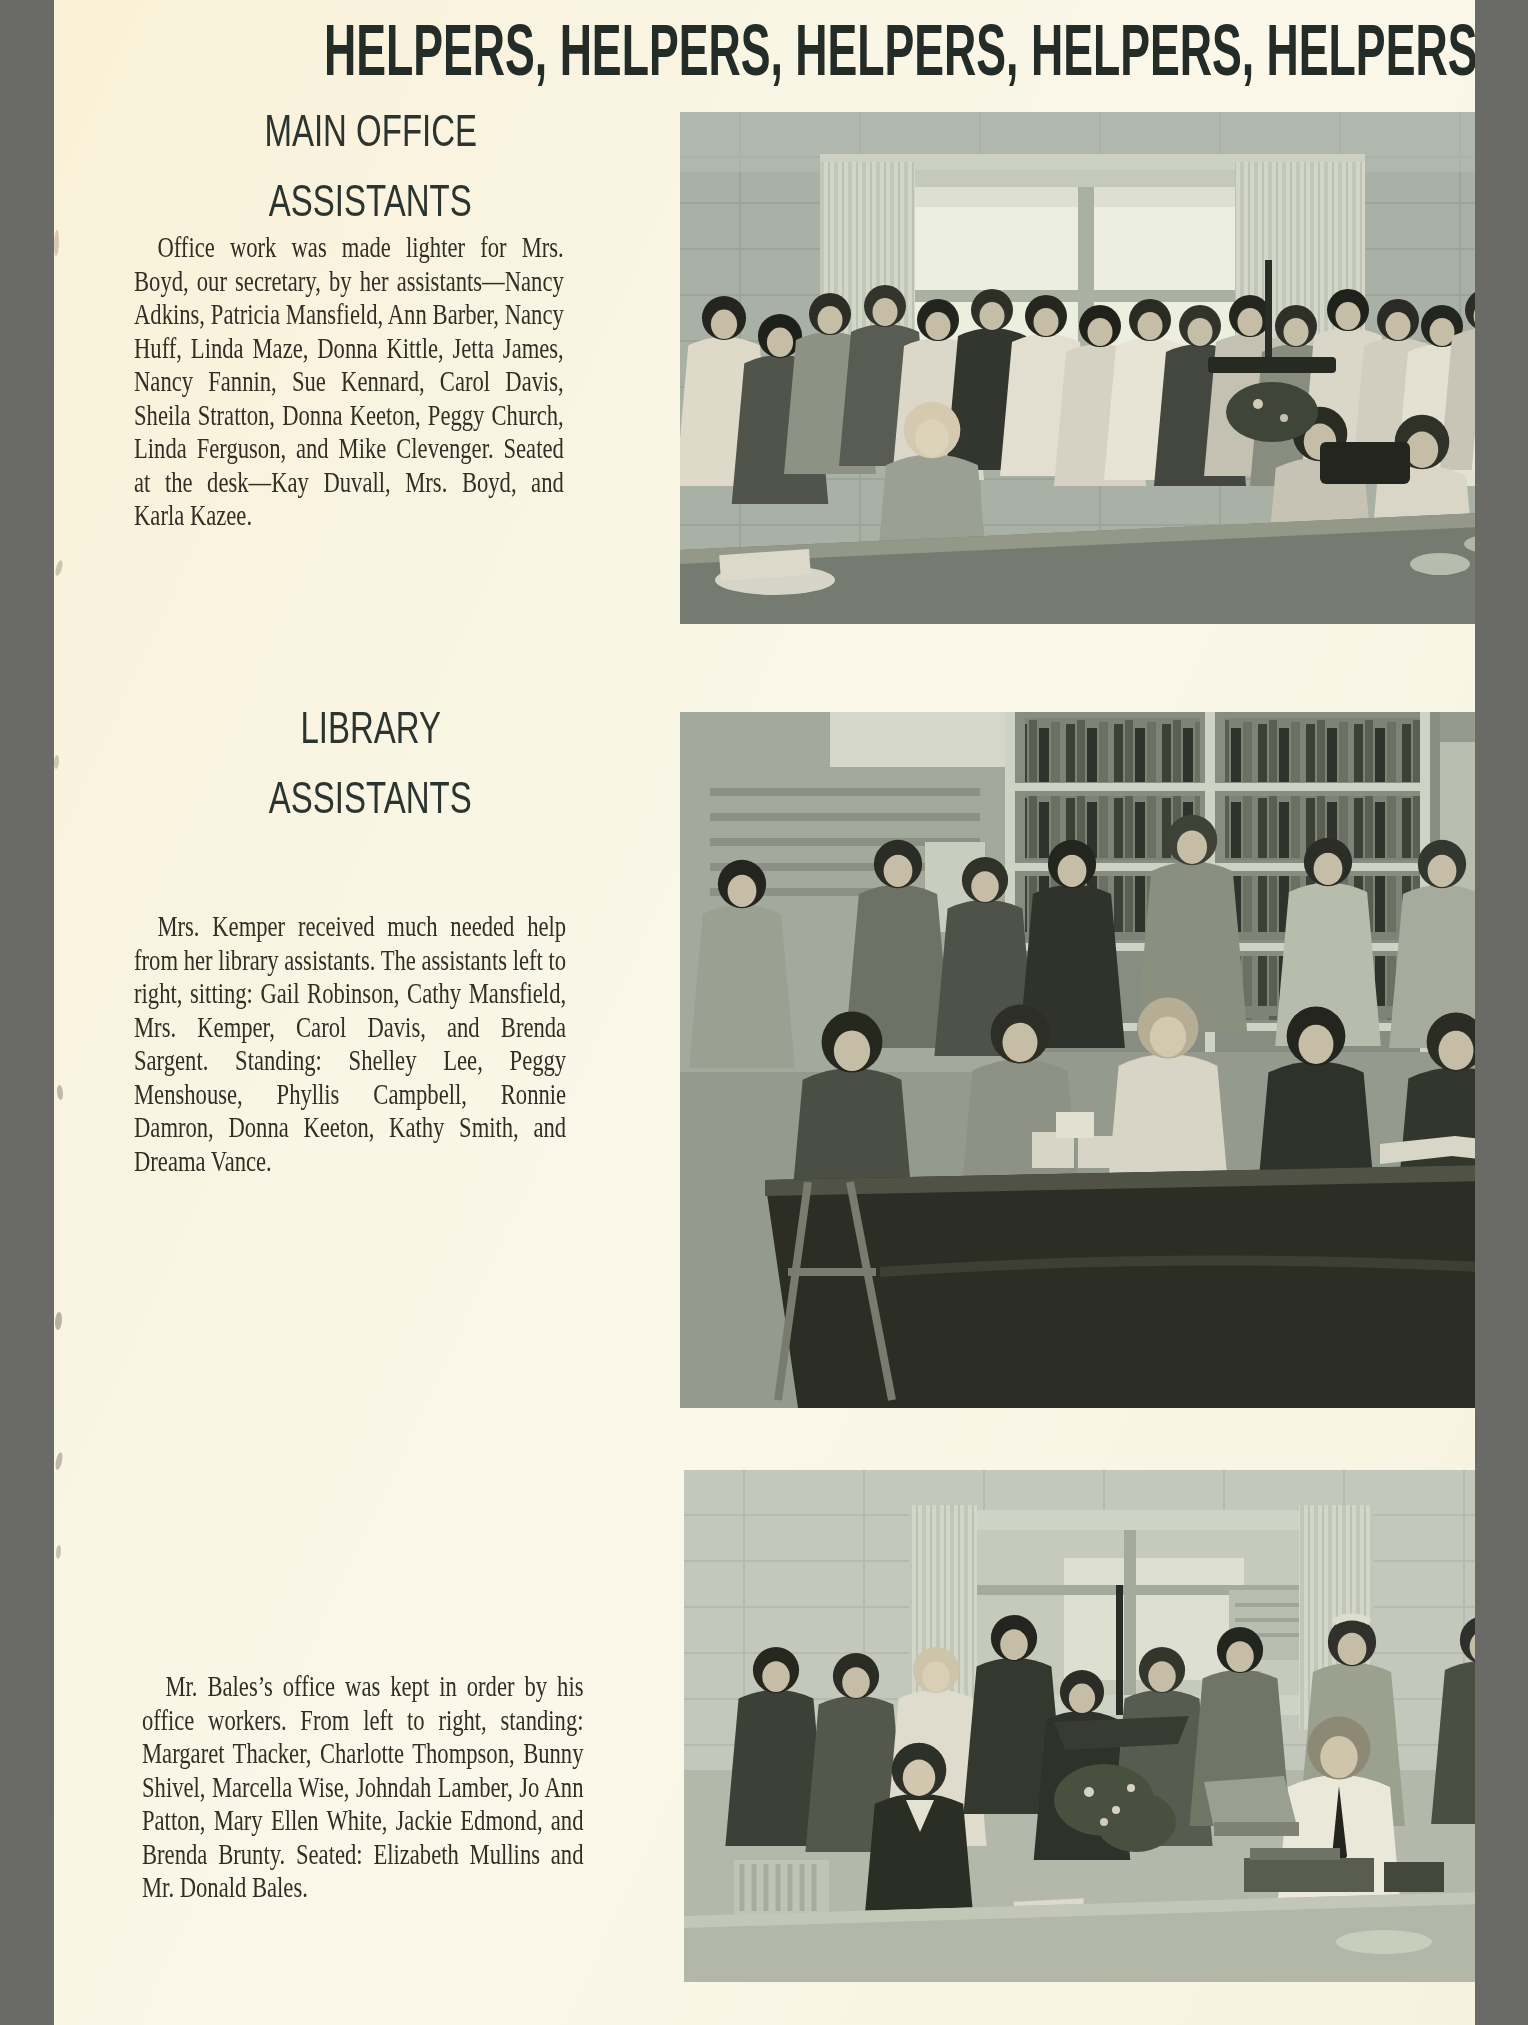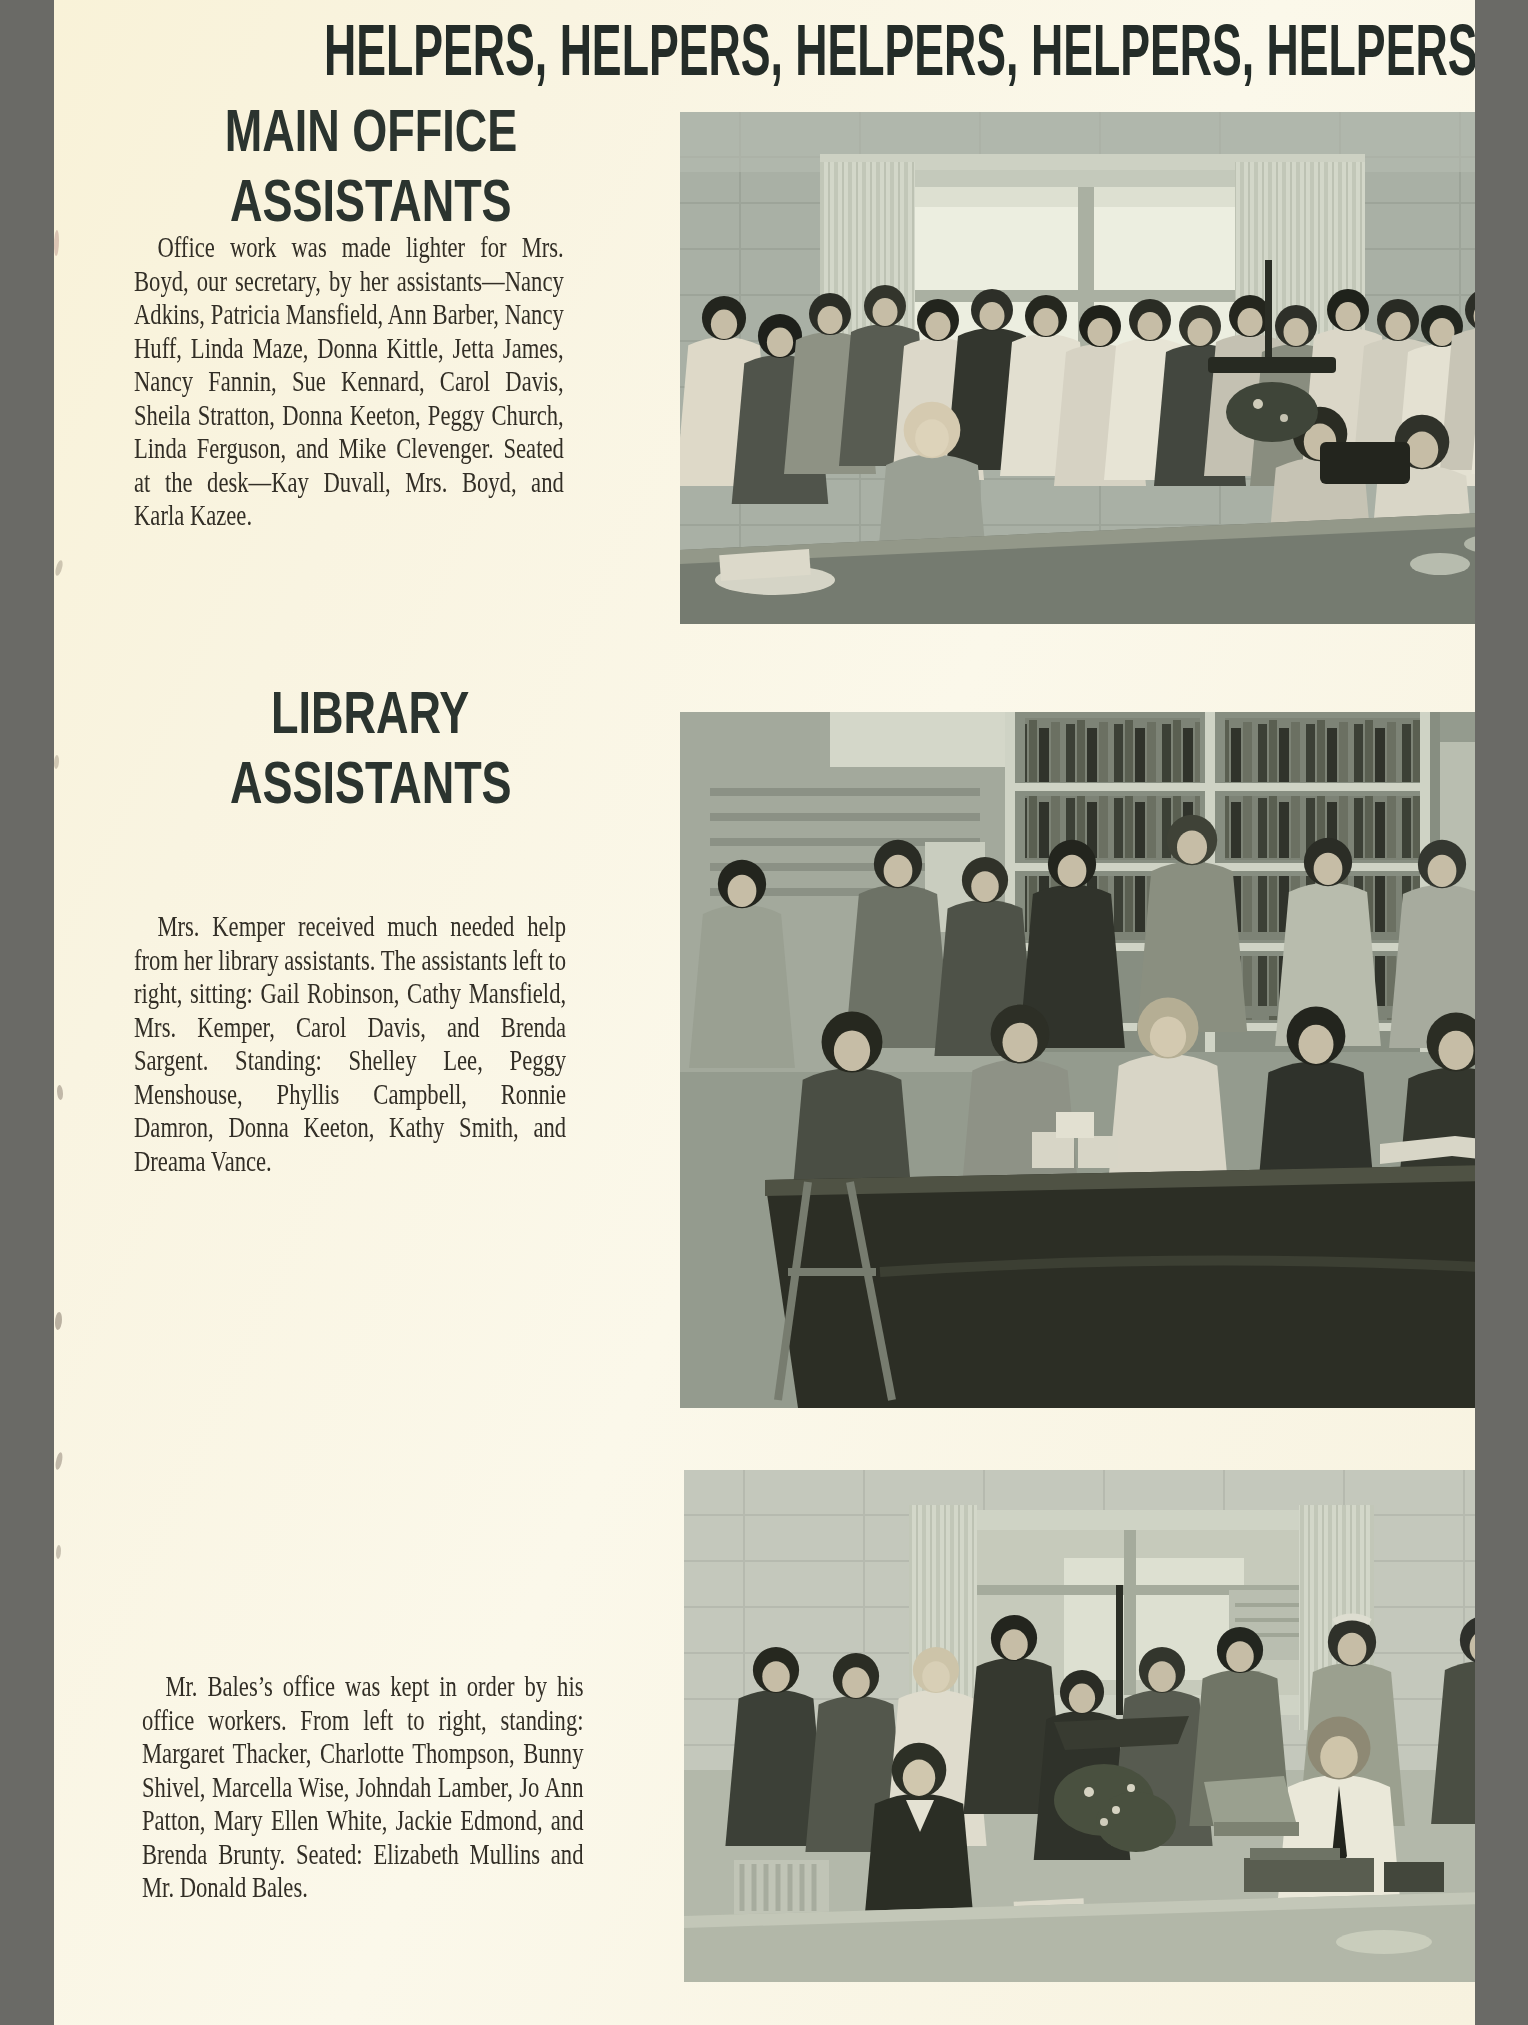--- a/index.html
+++ b/index.html
@@ -17,28 +17,28 @@
     text-align:center;line-height:84px;
     font-family:"Liberation Sans", sans-serif;
     font-weight:bold;font-size:72px;color:#242c28;
     letter-spacing:0px;white-space:nowrap;
     transform:scaleX(0.62);transform-origin:center top;
   }
   .sec-head{
     position:absolute;left:82px;width:470px;
     text-align:center;
     font-family:"Liberation Sans", sans-serif;
-    font-weight:bold;font-size:60px;line-height:70px;color:#2b342f;
+    font-weight:normal;font-size:44px;line-height:70px;color:#2b342f;
   }
   .sec-head .cond{
     display:inline-block;white-space:nowrap;
     transform:scaleX(0.75);transform-origin:center;
   }
   .head-1{top:96px;}
-  .head-2{top:678px;}
+  .head-2{top:693px;}
   .head-3{top:1458px;}
   .para{
     position:absolute;
     font-size:29px;line-height:33.5px;
     text-align:justify;text-indent:30px;
     color:#322e26;
     transform:scaleX(0.78);transform-origin:0 0;
   }
   .para-1{left:80px;top:202px;width:551px;}
   .para-2{left:80px;top:881px;width:554px;}

